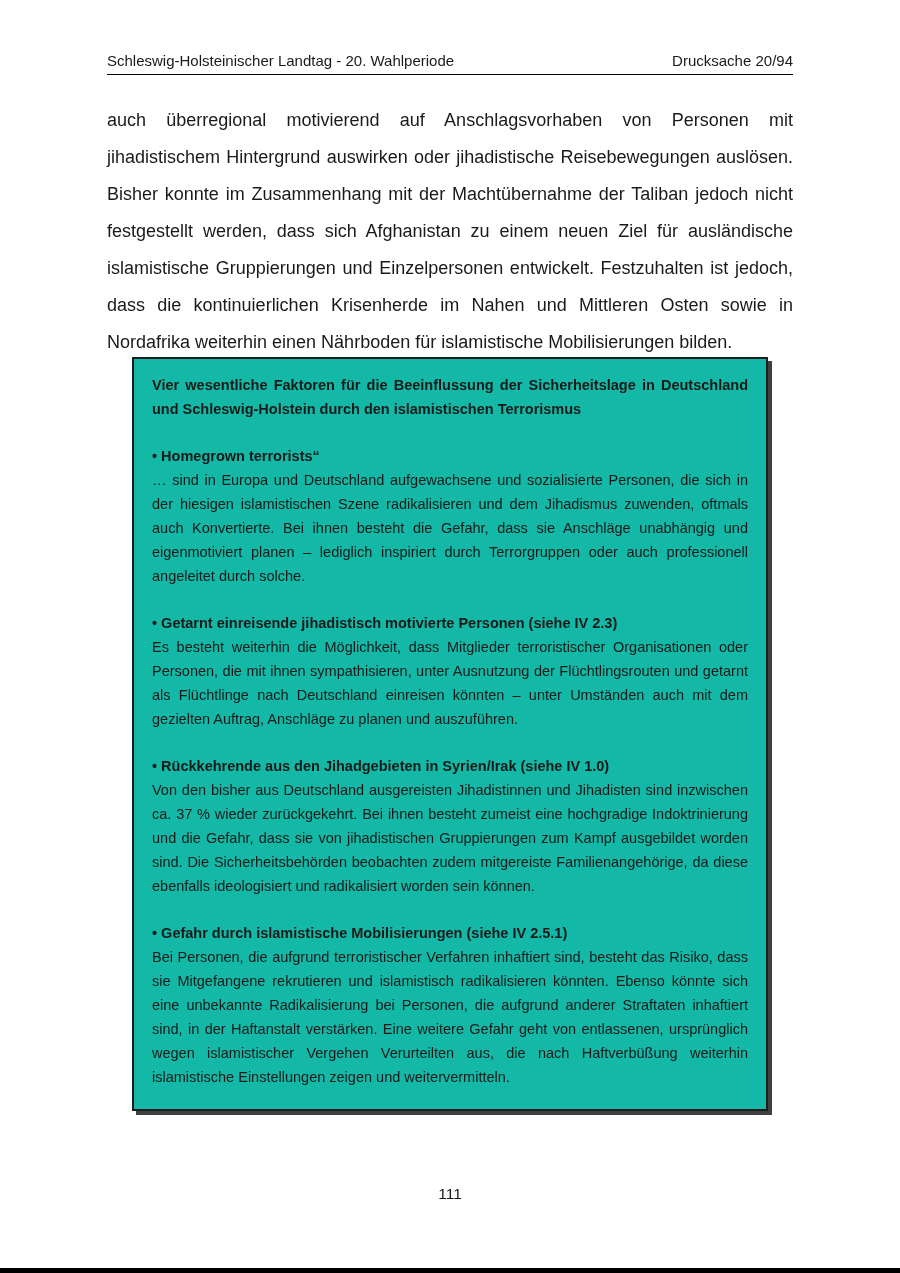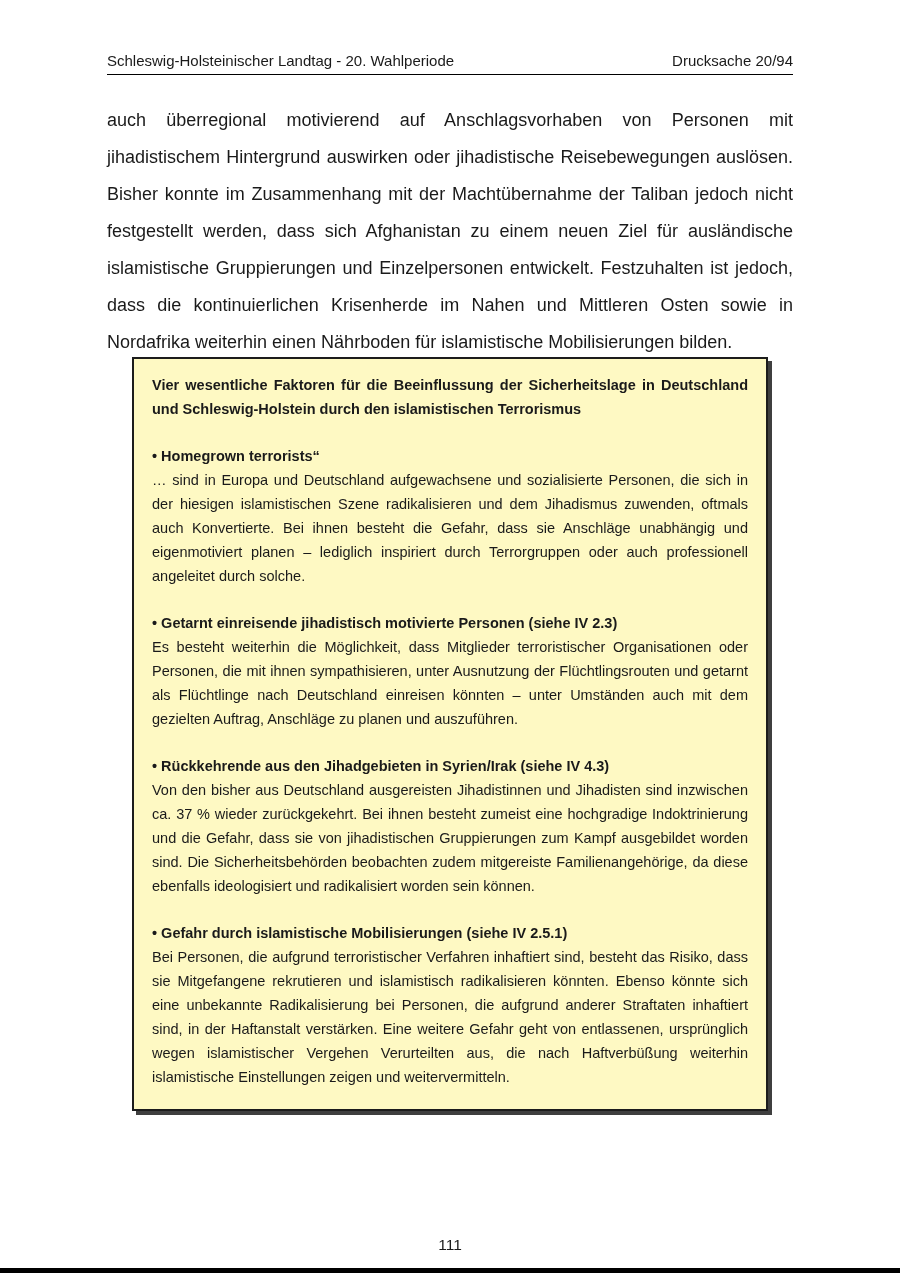--- a/index.html
+++ b/index.html
@@ -34,37 +34,37 @@
     top: 102px;
     font-size: 18px;
     line-height: 37px;
     text-align: justify;
   }
   .info-box {
     position: absolute;
     left: 132px;
     top: 357px;
     width: 636px;
-    background: #fef9c3;
+    background: #14b8a6;
     border: 2px solid #1c1c1c;
     box-shadow: 4px 4px 0 #3f3f3f;
     padding: 14px 18px 20px 18px;
     font-size: 14.5px;
     line-height: 24px;
   }
   .box-title {
     font-weight: bold;
     text-align: justify;
   }
   .box-section { margin-top: 23px; }
   .section-heading { font-weight: bold; margin-top: 23px; }
   .section-body { text-align: justify; }
   .page-number {
     position: absolute;
-    top: 1236px;
+    top: 1185px;
     left: 0;
     width: 100%;
     text-align: center;
     font-size: 15.5px;
   }
   .bottom-edge-bar {
     position: absolute;
     left: 0;
     bottom: 0;
     width: 100%;
@@ -89,21 +89,21 @@
     <div class="section-heading">•  Homegrown terrorists“</div>
     <div class="section-body">… sind in Europa und Deutschland aufgewachsene und sozialisierte Personen, die sich in der hiesigen islamistischen Szene radikalisieren und dem Jihadismus zuwenden, oftmals auch Konvertierte. Bei ihnen besteht die Gefahr, dass sie Anschläge unabhängig und eigenmotiviert planen – lediglich inspiriert durch Terrorgruppen oder auch professionell angeleitet durch solche.</div>
   </div>
 
   <div class="box-section">
     <div class="section-heading">• Getarnt einreisende jihadistisch motivierte Personen (siehe IV 2.3)</div>
     <div class="section-body">Es besteht weiterhin die Möglichkeit, dass Mitglieder terroristischer Organisationen oder Personen, die mit ihnen sympathisieren, unter Ausnutzung der Flüchtlingsrouten und getarnt als Flüchtlinge nach Deutschland einreisen könnten – unter Umständen auch mit dem gezielten Auftrag, Anschläge zu planen und auszuführen.</div>
   </div>
 
   <div class="box-section">
-    <div class="section-heading">• Rückkehrende aus den Jihadgebieten in Syrien/Irak (siehe IV 4.3)</div>
+    <div class="section-heading">• Rückkehrende aus den Jihadgebieten in Syrien/Irak (siehe IV 1.0)</div>
     <div class="section-body">Von den bisher aus Deutschland ausgereisten Jihadistinnen und Jihadisten sind inzwischen ca. 37 % wieder zurückgekehrt. Bei ihnen besteht zumeist eine hochgradige Indoktrinierung und die Gefahr, dass sie von jihadistischen Gruppierungen zum Kampf ausgebildet worden sind. Die Sicherheitsbehörden beobachten zudem mitgereiste Familienangehörige, da diese ebenfalls ideologisiert und radikalisiert worden sein können.</div>
   </div>
 
   <div class="box-section">
     <div class="section-heading">• Gefahr durch islamistische Mobilisierungen (siehe IV 2.5.1)</div>
     <div class="section-body">Bei Personen, die aufgrund terroristischer Verfahren inhaftiert sind, besteht das Risiko, dass sie Mitgefangene rekrutieren und islamistisch radikalisieren könnten. Ebenso könnte sich eine unbekannte Radikalisierung bei Personen, die aufgrund anderer Straftaten inhaftiert sind, in der Haftanstalt verstärken. Eine weitere Gefahr geht von entlassenen, ursprünglich wegen islamistischer Vergehen Verurteilten aus, die nach Haftverbüßung weiterhin islamistische Einstellungen zeigen und weitervermitteln.</div>
   </div>
 </div>
 
 <div class="page-number">111</div>

